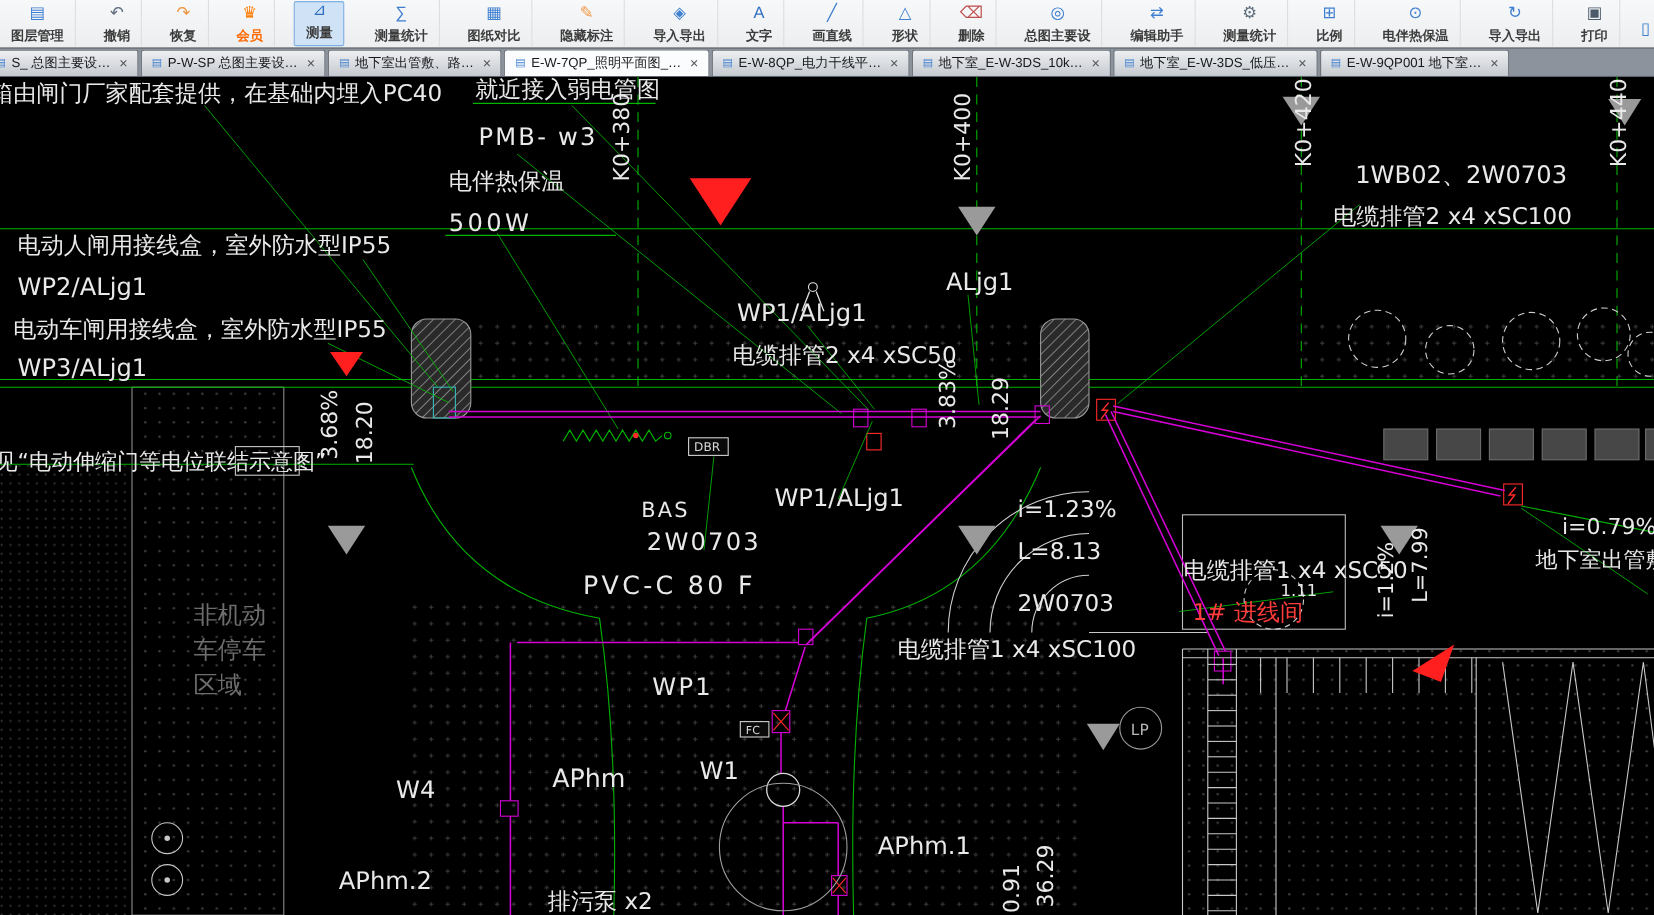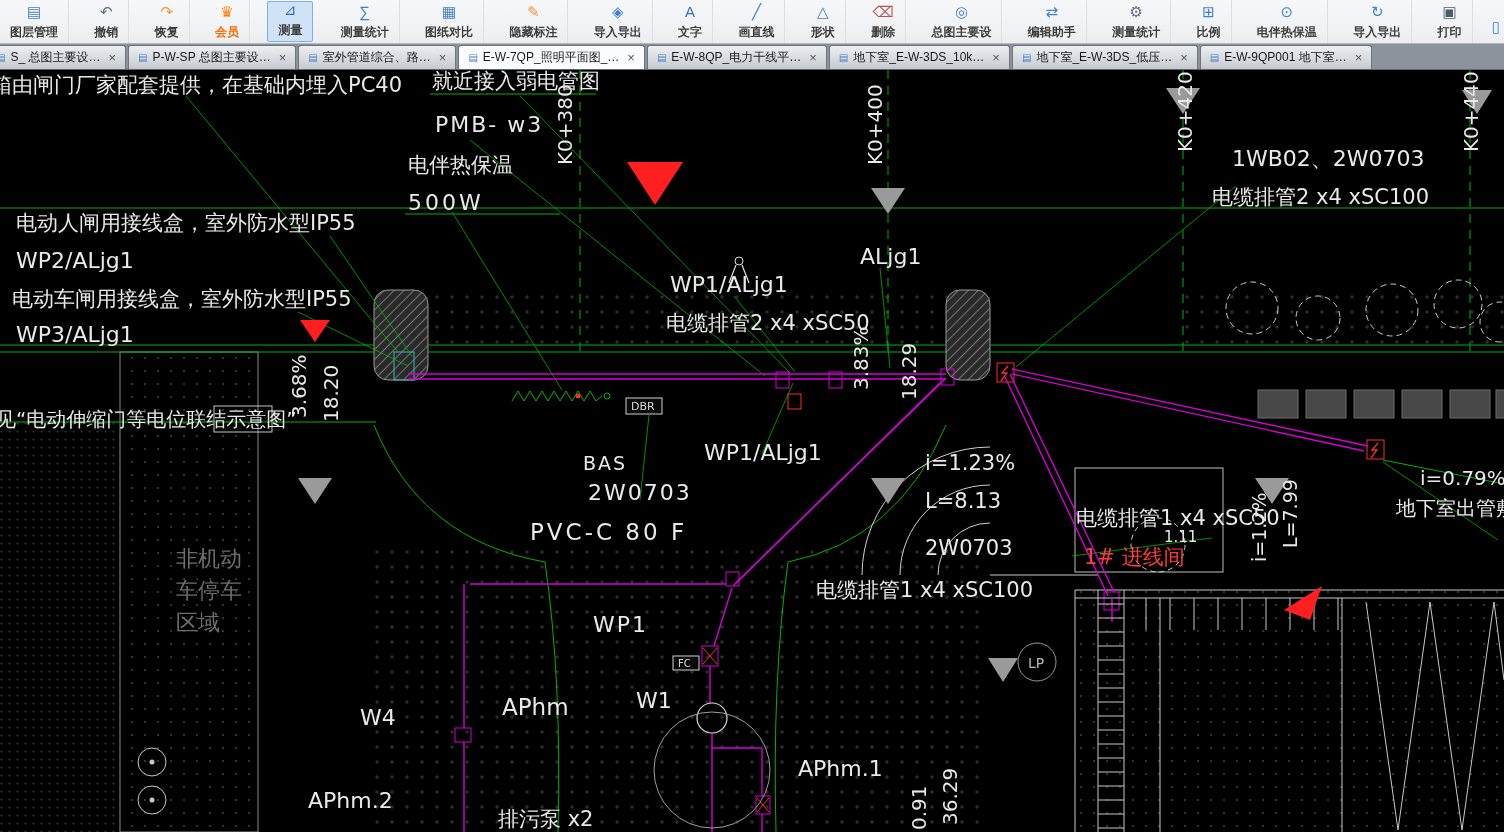--- a/index.html
+++ b/index.html
@@ -127,21 +127,21 @@
         <span>S_ 总图主要设…</span>
         <span class="close">×</span>
       </div>
       <div class="tab">
         <span class="ficon">▤</span>
         <span>P-W-SP 总图主要设…</span>
         <span class="close">×</span>
       </div>
       <div class="tab">
         <span class="ficon">▤</span>
-        <span>室外管道综合、路…</span>
+        <span>地下室出管敷、路…</span>
         <span class="close">×</span>
       </div>
       <div class="tab active">
         <span class="ficon">▤</span>
         <span>E-W-7QP_照明平面图_…</span>
         <span class="close">×</span>
       </div>
       <div class="tab">
         <span class="ficon">▤</span>
         <span>E-W-8QP_电力干线平…</span>

